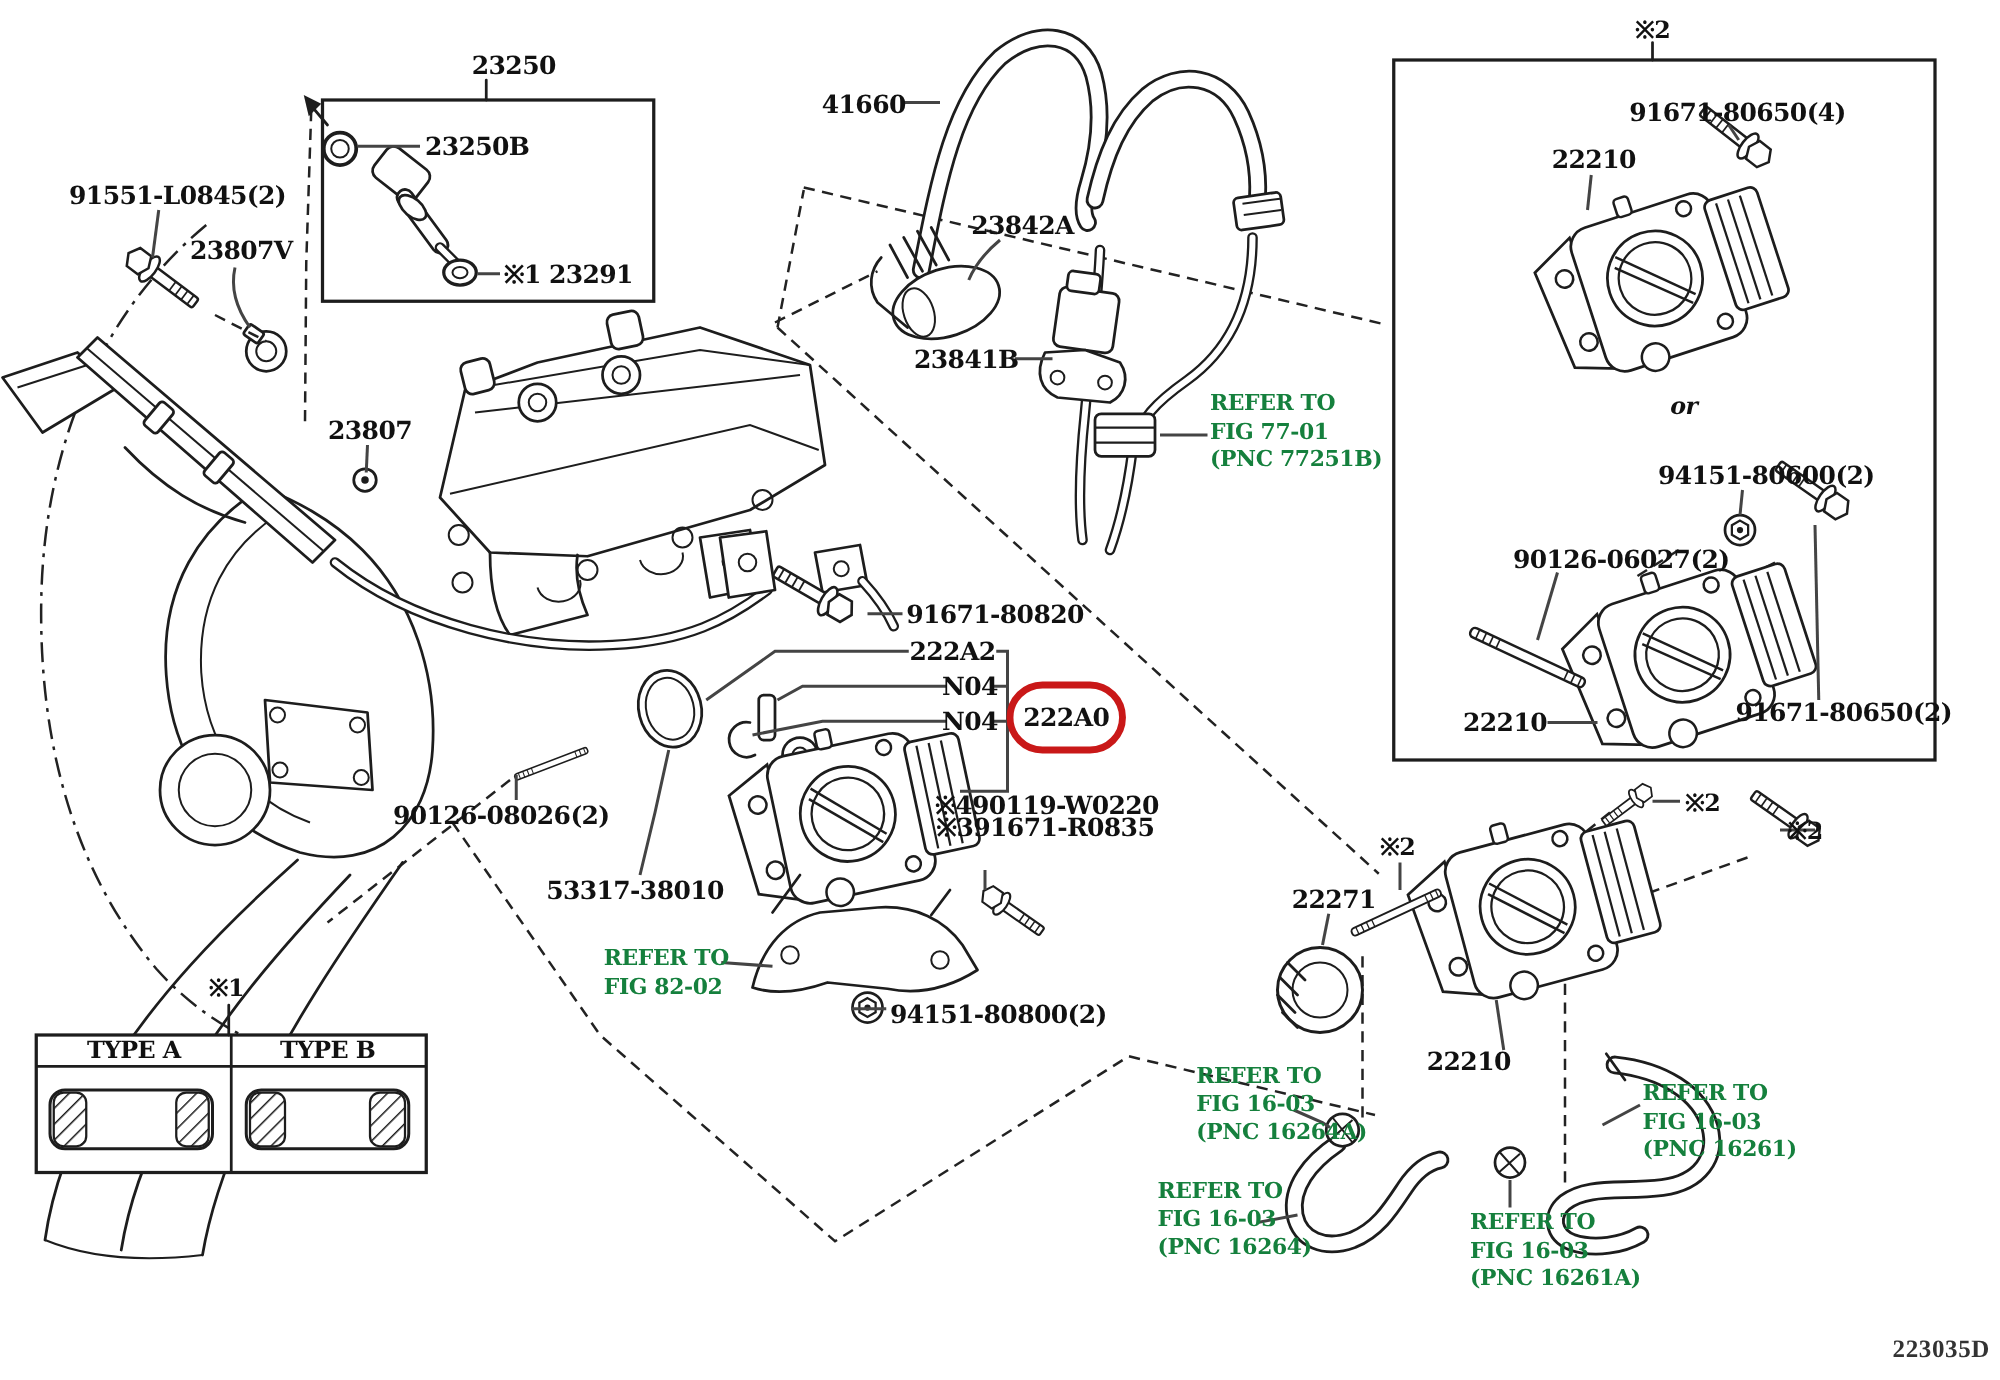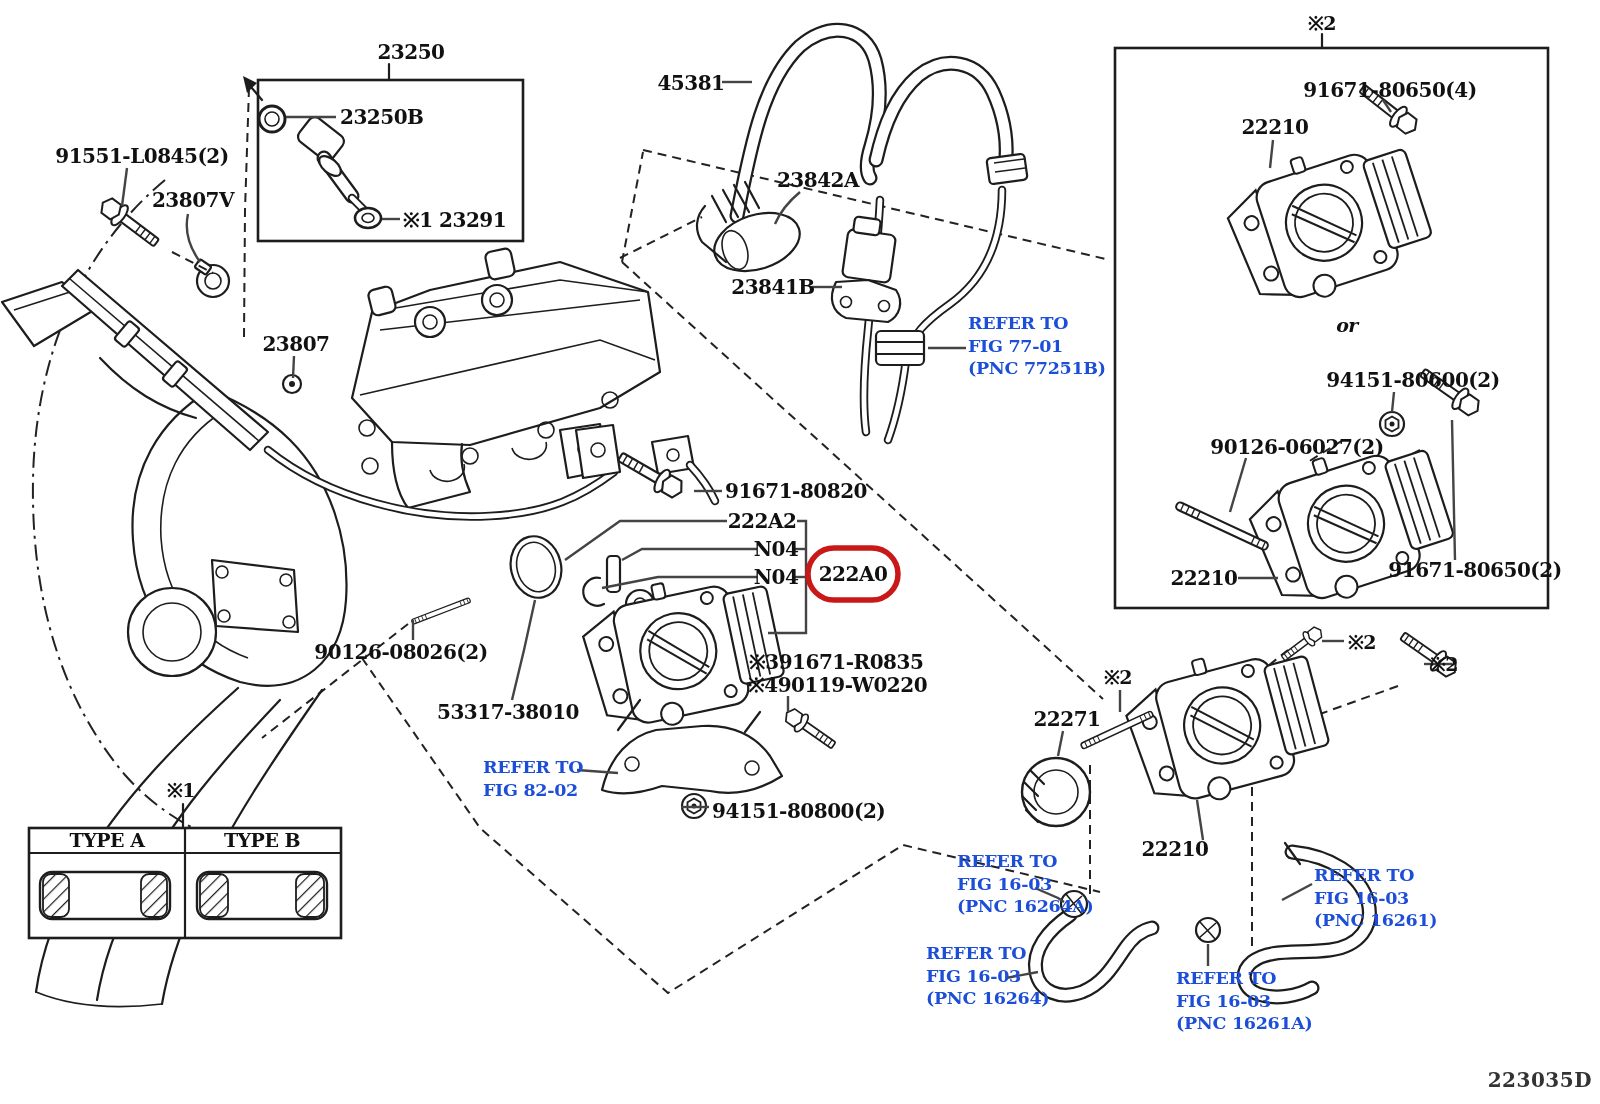--- a/index.html
+++ b/index.html
@@ -15,27 +15,27 @@
   .leader{stroke:#444;stroke-width:2.4;fill:none;}
   .tube{stroke:#1d1d1d;stroke-width:15;fill:none;stroke-linecap:round;}
   .tubein{stroke:#ffffff;stroke-width:10.5;fill:none;stroke-linecap:round;}
   .pipe{stroke:#1d1d1d;stroke-width:8.5;fill:none;stroke-linecap:round;}
   .pipein{stroke:#ffffff;stroke-width:4.8;fill:none;stroke-linecap:round;}
   .redring{stroke:#c91818;stroke-width:5.5;fill:none;}
   .lbl{position:absolute;transform:translate(-50%,-50%);color:#111;font-weight:bold;
        font-size:20px;letter-spacing:-0.5px;white-space:nowrap;}
   .lbl-l{position:absolute;transform:translate(0,-50%);color:#111;font-weight:bold;
        font-size:20px;letter-spacing:-0.5px;white-space:nowrap;}
-  .ref{position:absolute;color:#1d4ed8;font-weight:bold;font-size:17.5px;letter-spacing:-0.3px;
+  .ref{position:absolute;color:#15803d;font-weight:bold;font-size:17.5px;letter-spacing:-0.3px;
        white-space:pre-line;line-height:22.5px;}
   .mark{font-size:19px;}
   .hdr{font-size:19px;}
   .or{font-style:italic;font-size:19px;}
   .footer{position:absolute;transform:translate(-100%,-50%);color:#333;font-weight:bold;
-       font-size:20px;letter-spacing:0.5px;}
+       font-size:20px;letter-spacing:0.5px;font-family:Liberation Serif, serif;}
   .notes{position:absolute;left:15px;top:1044px;color:#1b1b1b;
        font-family:"DejaVu Sans","Liberation Sans",sans-serif;font-size:17px;line-height:25px;}
   .notes .code{font-weight:bold;display:inline-block;width:48px;}
 </style>
 </head>
 <body>
 <div id="stage">
 
 <svg width="1600" height="1104" viewBox="0 0 1600 1104">
   <defs>
@@ -324,21 +324,21 @@
 
   <rect class="redring" x="808" y="548" width="90" height="52" rx="26"></rect>
 </svg>
 
 <div class="lbl" style="left:411px;top:52px">23250</div>
 <div class="lbl-l" style="left:340px;top:117px">23250B</div>
 <div class="lbl-l" style="left:403px;top:219px">※1 23291</div>
 <div class="lbl" style="left:142px;top:156px">91551-L0845(2)</div>
 <div class="lbl" style="left:193px;top:200px">23807V</div>
 <div class="lbl" style="left:296px;top:344px">23807</div>
-<div class="lbl" style="left:691px;top:83px">45381</div>
+<div class="lbl" style="left:691px;top:83px">41660</div>
 <div class="lbl" style="left:818px;top:180px">23842A</div>
 <div class="lbl" style="left:773px;top:287px">23841B</div>
 <div class="ref" style="left:968px;top:312px">REFER TO
 FIG 77-01
 (PNC 77251B)</div>
 
 <div class="lbl mark" style="left:1322px;top:23px">※2</div>
 <div class="lbl" style="left:1390px;top:90px">91671-80650(4)</div>
 <div class="lbl" style="left:1275px;top:127px">22210</div>
 <div class="lbl or" style="left:1347px;top:325px">or</div>
@@ -350,21 +350,21 @@
 <div class="lbl-l" style="left:725px;top:491px">91671-80820</div>
 <div class="lbl" style="left:762px;top:521px">222A2</div>
 <div class="lbl" style="left:776px;top:549px">N04</div>
 <div class="lbl" style="left:776px;top:577px">N04</div>
 <div class="lbl" style="left:853px;top:574px">222A0</div>
 <div class="lbl" style="left:401px;top:652px">90126-08026(2)</div>
 <div class="lbl" style="left:508px;top:712px">53317-38010</div>
 <div class="ref" style="left:483px;top:756px">REFER TO
 FIG 82-02</div>
 <div class="lbl-l" style="left:749px;top:661px">※391671-R0835</div>
-<div class="lbl-l" style="left:748px;top:684px">※490119-W0220</div>
+<div class="lbl-l" style="left:748px;top:644px">※490119-W0220</div>
 <div class="lbl-l" style="left:712px;top:811px">94151-80800(2)</div>
 
 <div class="lbl mark" style="left:1118px;top:677px">※2</div>
 <div class="lbl mark" style="left:1362px;top:642px">※2</div>
 <div class="lbl mark" style="left:1444px;top:664px">※2</div>
 <div class="lbl" style="left:1067px;top:719px">22271</div>
 <div class="lbl" style="left:1175px;top:849px">22210</div>
 <div class="ref" style="left:957px;top:850px">REFER TO
 FIG 16-03
 (PNC 16264A)</div>

